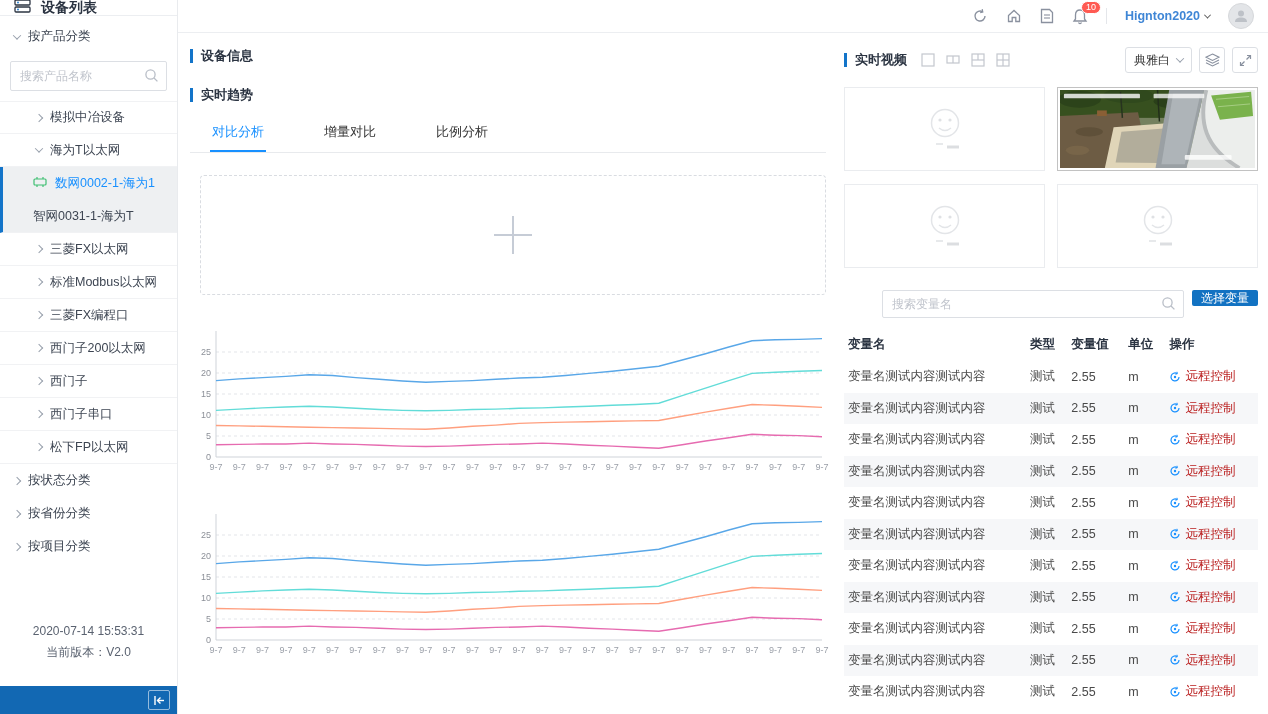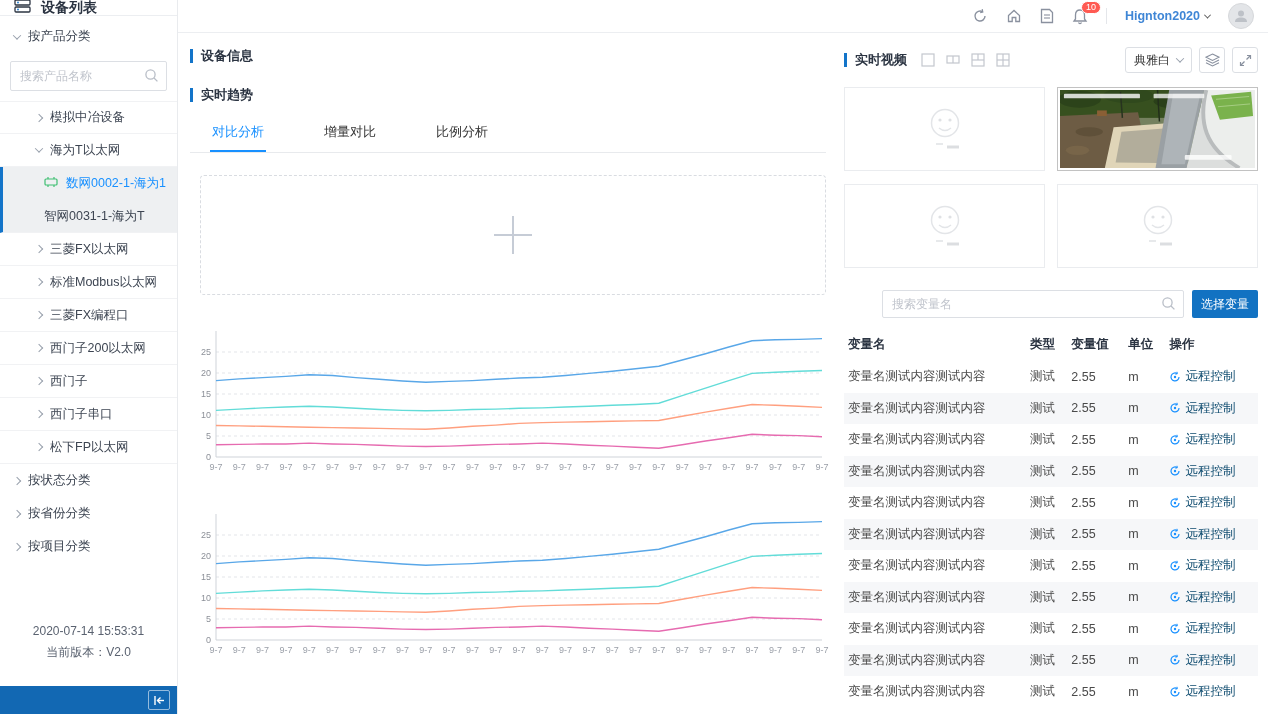--- a/index.html
+++ b/index.html
@@ -12,21 +12,21 @@
   .sb-header { height:16px; display:flex; align-items:center; gap:10px; padding-left:14px;
     border-bottom:1px solid #eceef1; font-weight:bold; font-size:14px; color:#2b3442; }
   .sb-tree { padding-top:4px; }
   .tree-item { display:flex; align-items:center; gap:8px; height:33px; cursor:pointer; color:#3d4552; font-size:12.5px; }
   .tree-item.lvl0 { padding-left:14px; }
   .tree-item.lvl1 { padding-left:36px; }
   .tree-item.lvl2 { padding-left:44px; }
   .tree-item.line { border-bottom:1px solid #f1f2f4; }
   .tree-item.topline { border-top:1px solid #f1f2f4; }
   .tree-item.sel { background:#eef0f2; border-left:3px solid #1374c9; }
-  .tree-item.sel.lvl2 { padding-left:41px; }
+  .tree-item.sel.lvl2 { padding-left:30px; }
   .tree-item.blue { color:#1890ff; }
   .chev { display:inline-block; width:6px; height:6px; border-right:1.4px solid #98a0ac; border-bottom:1.4px solid #98a0ac; flex:none; }
   .chev.down { transform:rotate(45deg) translate(-1px,-1px); }
   .chev.right { transform:rotate(-45deg); }
   .sb-search-wrap { padding:8px 10px 10px 10px; }
   .sb-search { position:relative; }
   .sb-search input { width:100%; height:30px; border:1px solid #dcdfe4; border-radius:2px; padding:0 26px 0 9px;
     font-size:12px; color:#333; outline:none; font-family:inherit; }
   .sb-search input::placeholder { color:#c0c4cc; }
   .mag { position:absolute; right:8px; top:7px; }
@@ -91,28 +91,28 @@
     justify-content:center; cursor:pointer; }
   .v-tile.live { border:1px solid #c2c2c2; padding:2px; }
   .v-tile.live svg { width:100%; height:100%; display:block; }
 
   .var-search-row { display:flex; margin-top:22px; gap:8px; }
   .var-search { position:relative; flex:1;padding-left:38px; }
   .var-search input { width:100%; height:28px; border:1px solid #dcdfe4; border-radius:2px;
     padding:0 28px 0 9px; font-size:12px; outline:none; font-family:inherit; }
   .var-search input::placeholder { color:#c0c4cc; }
   .var-search .mag { top:6px; }
-  .sel-var-btn { width:66px; height:28px; background:#1272c2; color:#fff; border:none; border-radius:2px;
+  .sel-var-btn { width:66px; height:16px; background:#1272c2; color:#fff; border:none; border-radius:2px;
     font-size:12px; cursor:pointer; font-family:inherit; }
 
   table.vars { width:100%; border-collapse:collapse; margin-top:12px; font-size:12.5px; }
   table.vars th { text-align:left; font-weight:bold; color:#2b3442; padding:6px 4px 8px 4px; }
   table.vars td { padding:7px 4px; color:#4a4a4a; }
   table.vars tr.alt td { background:#f6f7f9; }
-  .rc-link { color:#0c4a6e; cursor:pointer; display:inline-flex; align-items:center; gap:4px; }
+  .rc-link { color:#b91c1c; cursor:pointer; display:inline-flex; align-items:center; gap:4px; }
 </style>
 </head>
 <body>
 
 <div class="app">
 
   <aside class="sidebar">
     <div class="sb-header">
       <span>
         <svg width="17" height="14" viewBox="0 0 17 14">

